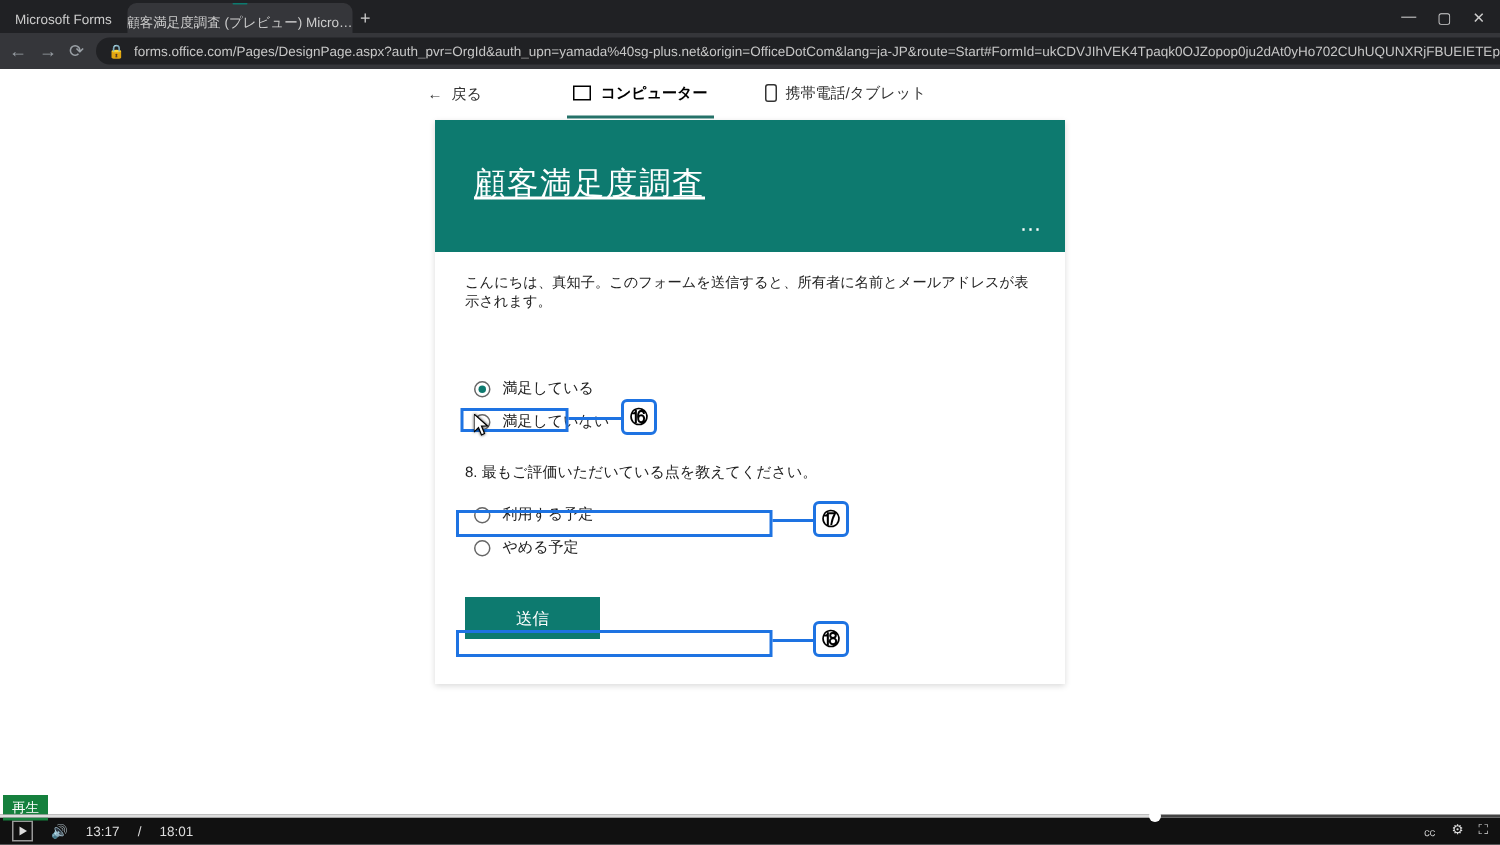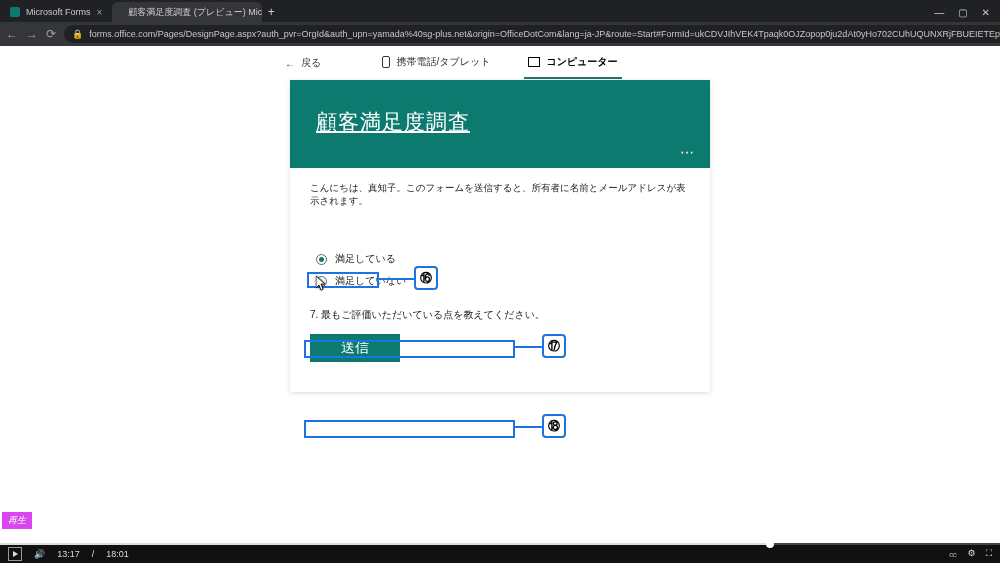--- a/index.html
+++ b/index.html
@@ -1,21 +1,21 @@
 <!DOCTYPE html>
 <html><head>
 <meta charset="utf-8">
 <style>
   * { margin: 0; padding: 0; box-sizing: border-box; font-family: "Segoe UI", "Yu Gothic UI", Meiryo, sans-serif; }
   html,body { width: 1000px; height: 563px; overflow: hidden; background: #111; color: #e5e5e5; }
 
   
   .chrome { background: #202124; display: flex; flex-direction: column; height: 100%; }
   .tabbar { display: flex; align-items: center; height: 22px; background: #202124; padding-top: 2px; }
-  .tab { display: flex; align-items: center; gap: 6px; height: 20px; padding: 0 10px; font-size: 9px; color: #ccc; border-radius: 6px 6px 0 0; max-width: 150px; overflow: hidden; white-space: nowrap; }
+  .tab { display: flex; align-items: center; gap: 6px; height: 20px; padding: 0 10px; font-size: 9px; color: #ccc; border-radius: 6px 6px 0 0; max-width: 150px; overflow: hidden; white-space: nowrap; flex-direction: column; }
   .tab.active { background: #35363a; }
   .tab .fav { width: 10px; height: 10px; background: #0d7a6f; border-radius: 2px; display:inline-block;}
   .tab .close { font-size: 10px; color: #9aa0a6; }
   .newtab { width: 18px; text-align: center; font-size: 12px; color: #ccc; cursor:pointer; }
   .winctrl { margin-left: auto; display: flex; gap: 14px; padding-right: 10px; color: #ccc; font-size: 10px; }
 
   .addrbar { display: flex; align-items: center; height: 24px; background: #35363a; padding: 0 6px; gap: 8px; }
   .navbtn { width: 16px; text-align:center; color: #9aa0a6; font-size: 12px; cursor:pointer; }
   .omnibox { flex: 1; height: 18px; background: #202124; border-radius: 9px; display:flex; align-items:center; padding: 0 8px; gap:6px; }
   .lock { font-size: 9px; color: #9aa0a6; }
@@ -38,29 +38,29 @@
   .form-desc { font-size:9px; line-height:1.6; }
   .more { position:absolute; right:14px; bottom:8px; font-size:14px; letter-spacing:2px; cursor:pointer;}
   .form-body { padding: 14px 20px 30px; font-size:10px; color:#222; }
   .greeting { font-size:9.5px; color:#222; margin-bottom:36px; }
   .q { margin-bottom:6px; font-size:10px; }
   .opts { padding:4px 0 16px 6px; }
   .opt { display:flex; align-items:center; gap:8px; padding:4px 0; font-size:10px; cursor:pointer;}
   .radio { width:11px; height:11px; border:1px solid #666; border-radius:50%; display:inline-flex; align-items:center; justify-content:center; }
   .radio.sel::after { content:""; width:5px;height:5px;border-radius:50%; background:#0d7a6f; }
   .answer-input { width:380px; height:26px; border:1px solid #ccc; font-size:10px; padding:0 8px; color:#666; margin:8px 0 18px 6px;}
-  .submit { width:90px; height:28px; background:#0d7a6f; color:#fff; border:none; font-size:14px; cursor:pointer; margin-top:6px;}
+  .submit { width:90px; height:28px; background:#0d7a6f; color:#fff; border:none; font-size:11px; cursor:pointer; margin-top:6px;}
 
   
   .ann-box { position:absolute; border:2px solid #1e73e2; background:transparent; pointer-events:none; }
   .ann-line { position:absolute; height:0; border-top:2px solid #1e73e2; pointer-events:none; }
   .ann-badge { position:absolute; width:24px; height:24px; border:2px solid #1e73e2; border-radius:4px; background:#fff; display:flex; align-items:center; justify-content:center; font-size:12px; font-weight:bold; color:#000; pointer-events:none;}
 
   
-  .playzone { position:absolute; left:2px; bottom:34px; background:#d946ef; color:#fff; font-size:9px; padding:2px 6px;font-style:italic;}
+  .playzone { position:absolute; left:2px; bottom:16px; background:#15803d; color:#fff; font-size:9px; padding:2px 6px;}
   .player { height:18px; background:#111; display:flex; align-items:center; gap:12px; padding:0 8px; font-size:9px; color:#ddd; }
   .playbtn { width:14px; height:14px; border:1px solid #999; display:flex; align-items:center; justify-content:center; cursor:pointer;}
   .playbtn::after { content:""; width:0;height:0; border-left:5px solid #ddd; border-top:3px solid transparent; border-bottom:3px solid transparent;}
   .timebar { position:absolute; left:0; right:0; bottom:18px; height:2px; background:#444;}
   .timebar .prog { height:100%; background:#ddd; width:77%; position:relative;}
   .timebar .prog::after { content:""; position:absolute; right:-4px; top:-3px; width:8px;height:8px;border-radius:50%; background:#fff;}
   .player-right { margin-left:auto; display:flex; gap:10px;}
   .cursor { position:absolute; width:12px; height:16px; pointer-events:none; z-index:999;}
   .cursor svg { width:12px; height:16px; filter:drop-shadow(0 0 1px rgba(0,0,0,.8));}
 </style>
@@ -101,27 +101,27 @@
 
   <div class="viewport">
 
     <div class="back">
       <span>←</span>
       <span>戻る</span>
     </div>
 
     <div class="toolbar">
       <div class="devtabs">
+        <div class="devtab selected">
+          <span class="devicon"></span>
+          <span>コンピューター</span>
+        </div>
         <div class="devtab">
           <span class="devicon phone"></span>
           <span>携帯電話/タブレット</span>
-        </div>
-        <div class="devtab selected">
-          <span class="devicon"></span>
-          <span>コンピューター</span>
         </div>
       </div>
     </div>
 
     <div class="form-wrap">
       <div class="form-header">
         <div class="form-title">顧客満足度調査</div>
         <div class="more">⋯</div>
       </div>
       <div class="form-body">
@@ -131,22 +131,32 @@
           <div class="opt">
             <span class="radio sel"></span>
             <span>満足している</span>
           </div>
           <div class="opt">
             <span class="radio"></span>
             <span>満足していない</span>
           </div>
         </div>
 
-        <div class="q">7. 最もご評価いただいている点を教えてください。</div>
+        <div class="q">8. 最もご評価いただいている点を教えてください。</div>
 
+        <div class="opts">
+          <div class="opt">
+            <span class="radio"></span>
+            <span>利用する予定</span>
+          </div>
+          <div class="opt">
+            <span class="radio"></span>
+            <span>やめる予定</span>
+          </div>
+        </div>
 
         <button class="submit">送信</button>
       </div>
     </div>
 
     <div class="ann-box" style="left:307px; top:226px; width:72px; height:16px;"></div>
     <div class="ann-line" style="left:379px; top:232px; width:35px;"></div>
     <div class="ann-badge" style="left:414px; top:220px;">⑯</div>
 
     <div class="ann-box" style="left:304px; top:294px; width:211px; height:18px;"></div>

